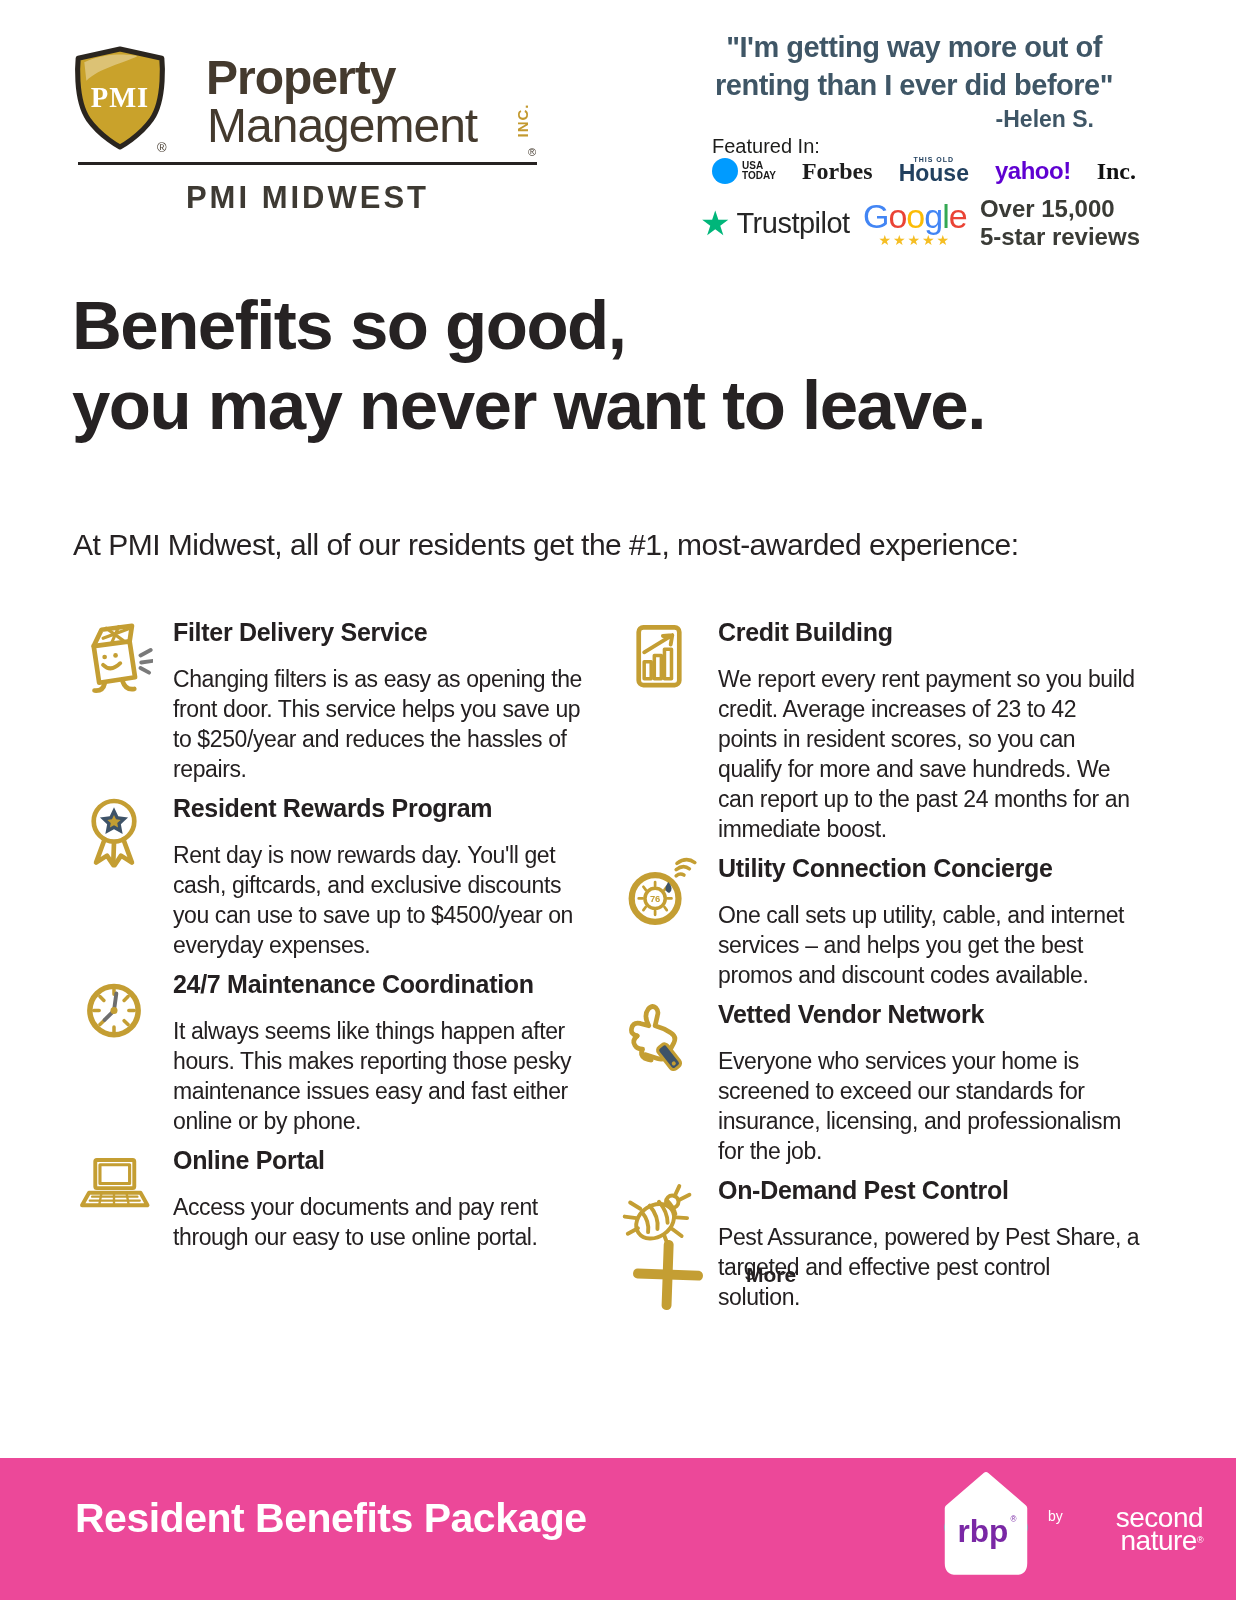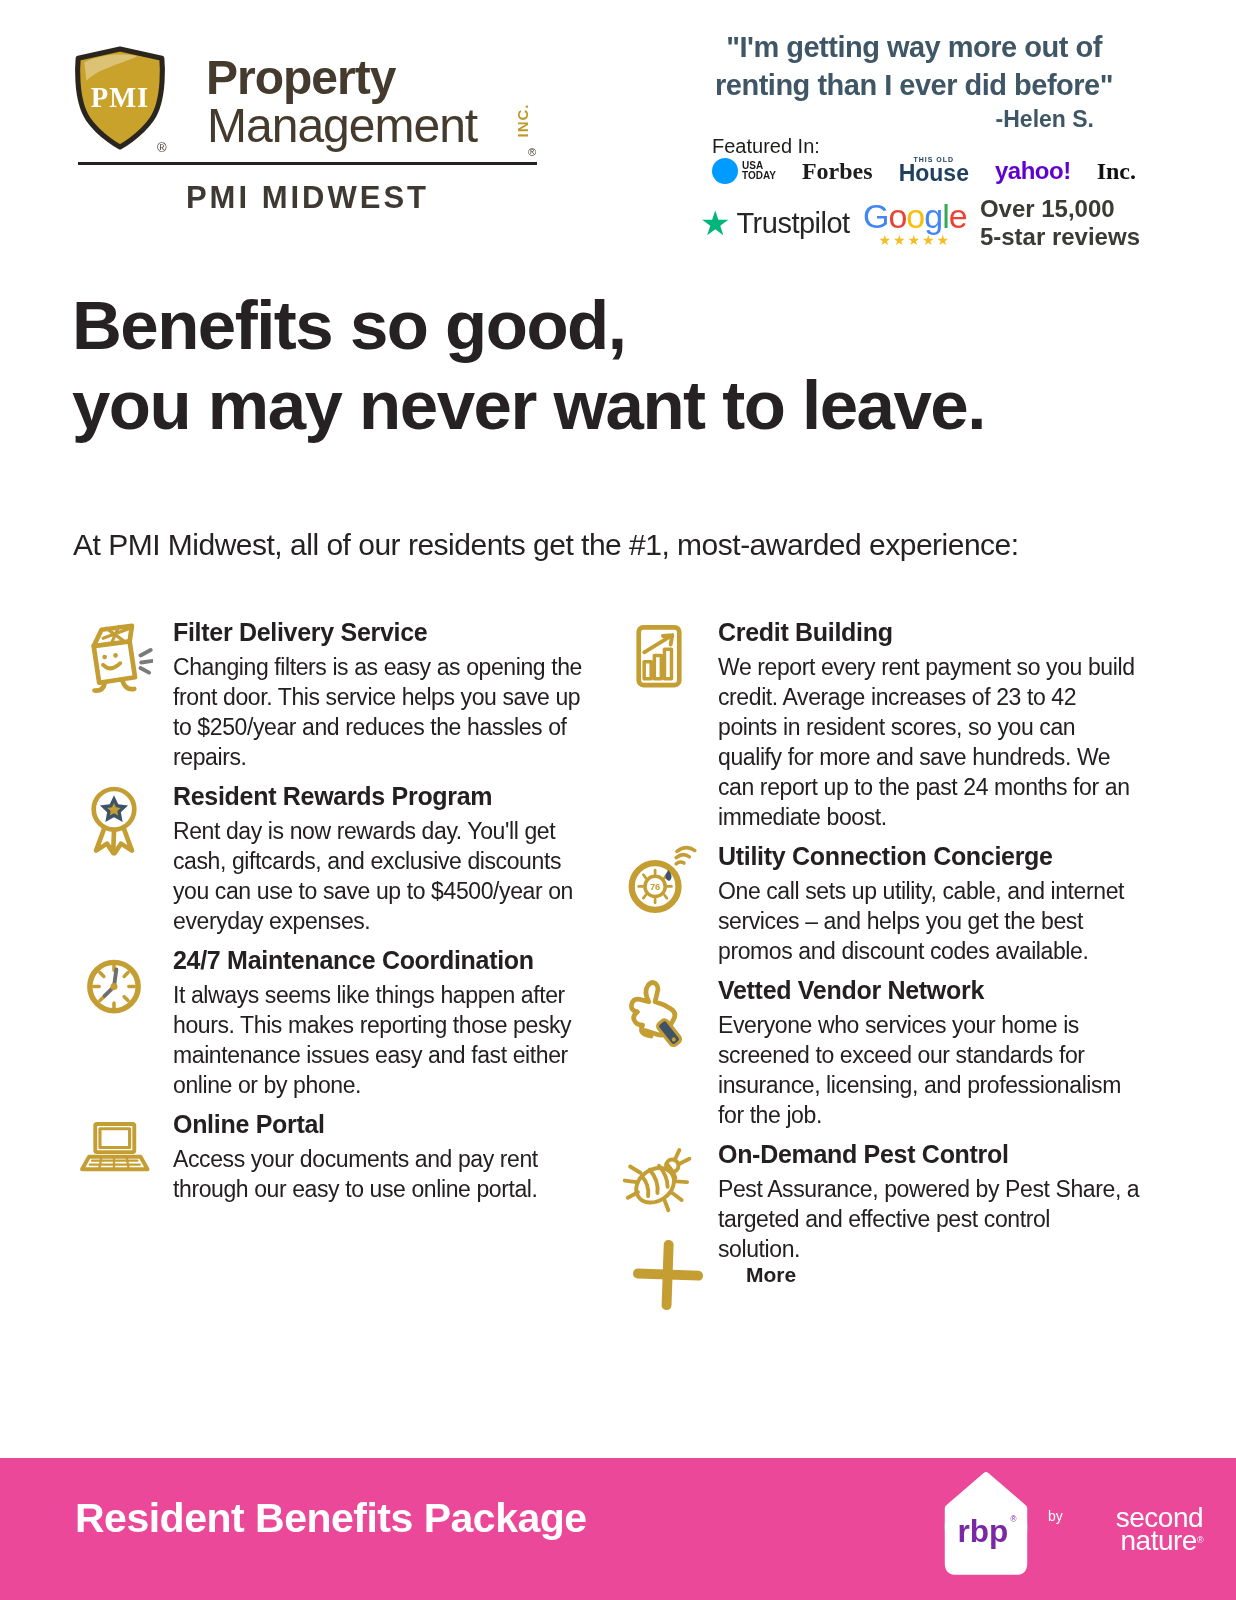--- a/index.html
+++ b/index.html
@@ -52,21 +52,21 @@
 
   
   .col { position:absolute; top:618px; }
   #col-left { left:75px; width:520px; }
   #col-right { left:620px; width:560px; }
   .benefit { display:flex; margin-bottom:10px; }
   .b-icon { width:78px; height:78px; flex:none; margin-right:20px; }
   .b-icon svg { width:100%; height:100%; }
   .b-text { width:470px; }
   .b-title { font-size:25px; font-weight:700; letter-spacing:-0.3px; line-height:28px; color:#242021; }
-  .b-body { font-size:23px; line-height:30px; letter-spacing:-0.4px; color:#242021; white-space:pre-line; margin-top:6px; }
+  .b-body { font-size:23px; line-height:30px; letter-spacing:-0.4px; color:#242021; white-space:pre-line; margin-top:18px; }
 
   .more-row { position:absolute; left:630px; top:1232px; display:flex; align-items:center; }
   .plus-wrap { width:76px; height:86px; }
   .plus-wrap svg { width:100%; height:100%; }
   .more-label { font-size:21px; font-weight:700; color:#242021; margin-left:40px; }
 
   
   .footer { position:absolute; left:0; top:1458px; width:1236px; height:142px; background:#ec4899; }
   .footer-title { position:absolute; left:75px; top:37px; font-size:41px; font-weight:700;
                   color:#ffffff; letter-spacing:-0.5px; }

